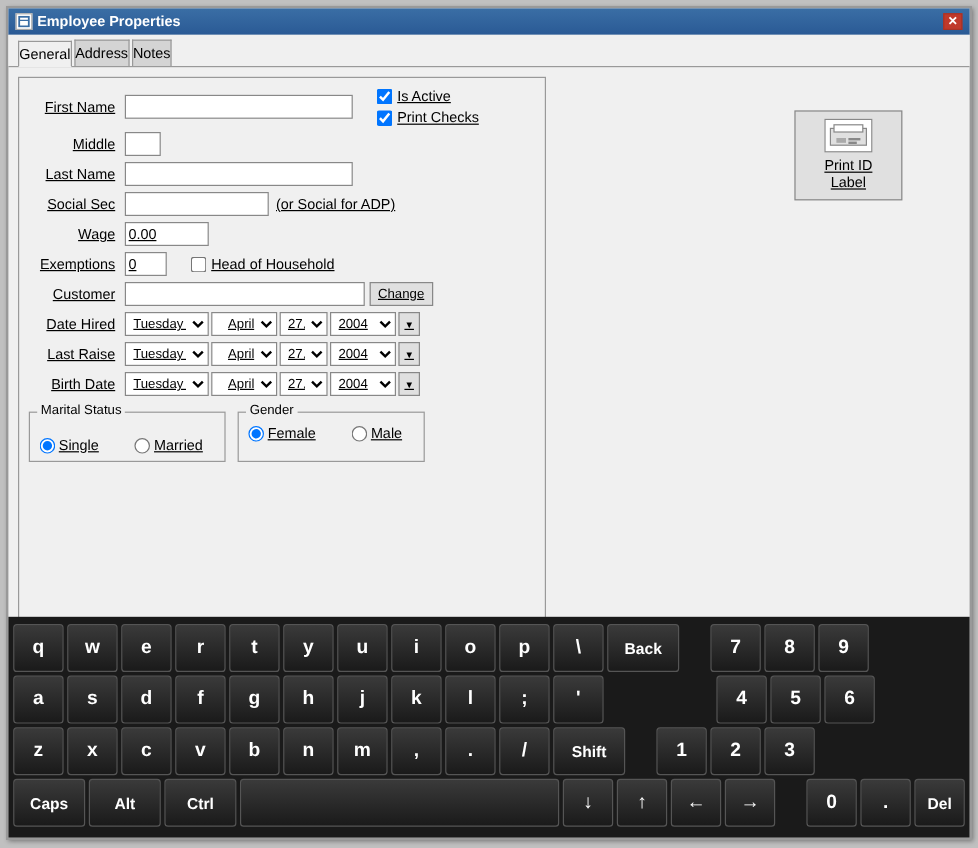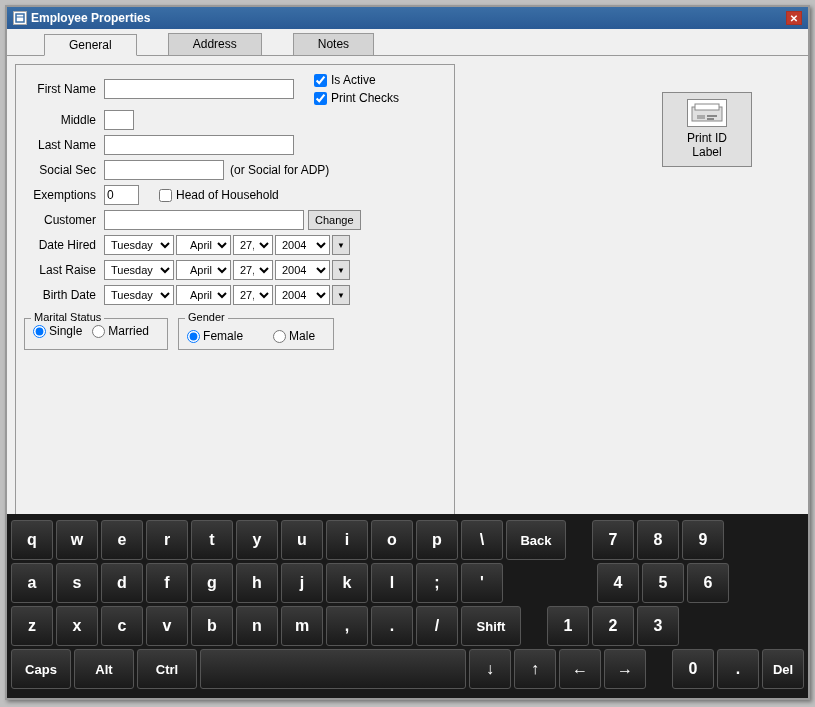--- a/index.html
+++ b/index.html
@@ -69,42 +69,42 @@
     }
 
     
     .tabs-row {
       display: flex;
       padding: 4px 8px 0 8px;
       background: #f0f0f0;
       border-bottom: 1px solid #999;
     }
     .tab {
-      padding: 3px 24px;
+      padding: 3px 0;
       border: 1px solid #999;
       border-bottom: none;
       background: #d4d4d4;
       cursor: pointer;
       margin-right: 2px;
       font-size: 12px;
-      margin-left: 29px;
     }
     .tab.active {
       background: #f0f0f0;
       border-bottom: 1px solid #f0f0f0;
       position: relative;
       top: 1px;
       z-index: 1;
     }
 
     
     .main-area {
       display: flex;
       padding: 8px;
       height: calc(100% - 22px - 30px);
+      text-decoration: underline;
     }
 
     
     .form-panel {
       border: 1px solid #999;
       background: #f0f0f0;
       padding: 8px;
       width: 440px;
       flex-shrink: 0;
     }
@@ -372,20 +372,24 @@
         <span class="form-label">Last Name</span>
         <input class="form-input form-input-wide" type="text" value="" style="">
       </div>
 
       <div class="form-row">
         <span class="form-label">Social Sec</span>
         <input class="form-input form-input-ssn" type="text" value="" style="">
         <span class="wage-or-filetext">(or Social for ADP)</span>
       </div>
 
+      <div class="form-row">
+        <span class="form-label">Wage</span>
+        <input class="form-input" style="width: 70px;" type="text" value="0.00">
+      </div>
 
       <div class="form-row">
         <span class="form-label">Exemptions</span>
         <div class="exemptions-row">
           <input class="form-input" style="width: 35px;" type="text" value="0">
           <label class="checkbox-label" style="margin-left:12px;align-items:flex-end;">
             <input type="checkbox" style="">
             <span>Head of Household</span>
           </label>
         </div>
@@ -453,21 +457,21 @@
             <option>2004</option>
           </select>
           <div class="date-dropdown-btn">▼</div>
         </div>
       </div>
 
       <div class="bottom-groups">
 
         <div class="group-box">
           <span class="group-box-legend">Marital Status</span>
-          <div style="display:flex; gap:0; margin-top:1px;">
+          <div style="display:flex; gap:20px; margin-top:16px;">
             <label class="radio-label">
               <input type="radio" name="marital" value="Single" checked="" style="">
               <span>Single</span>
             </label>
             <label class="radio-label">
               <input type="radio" name="marital" value="Married" style="">
               <span>Married</span>
             </label>
           </div>
         </div>

